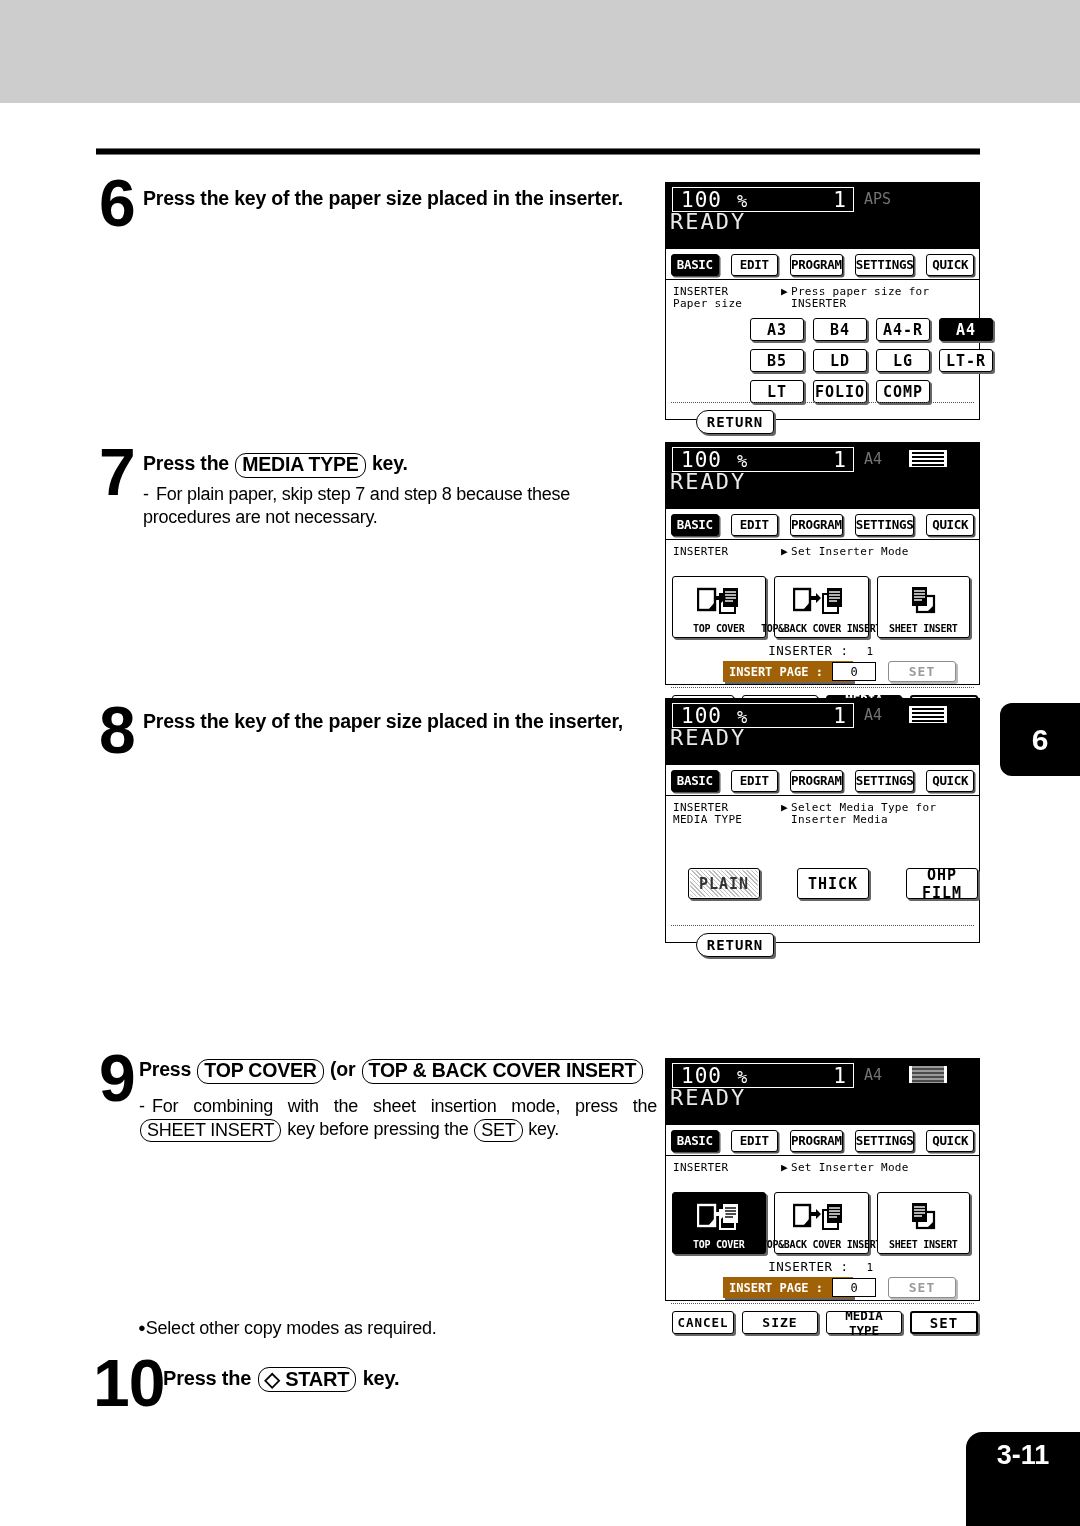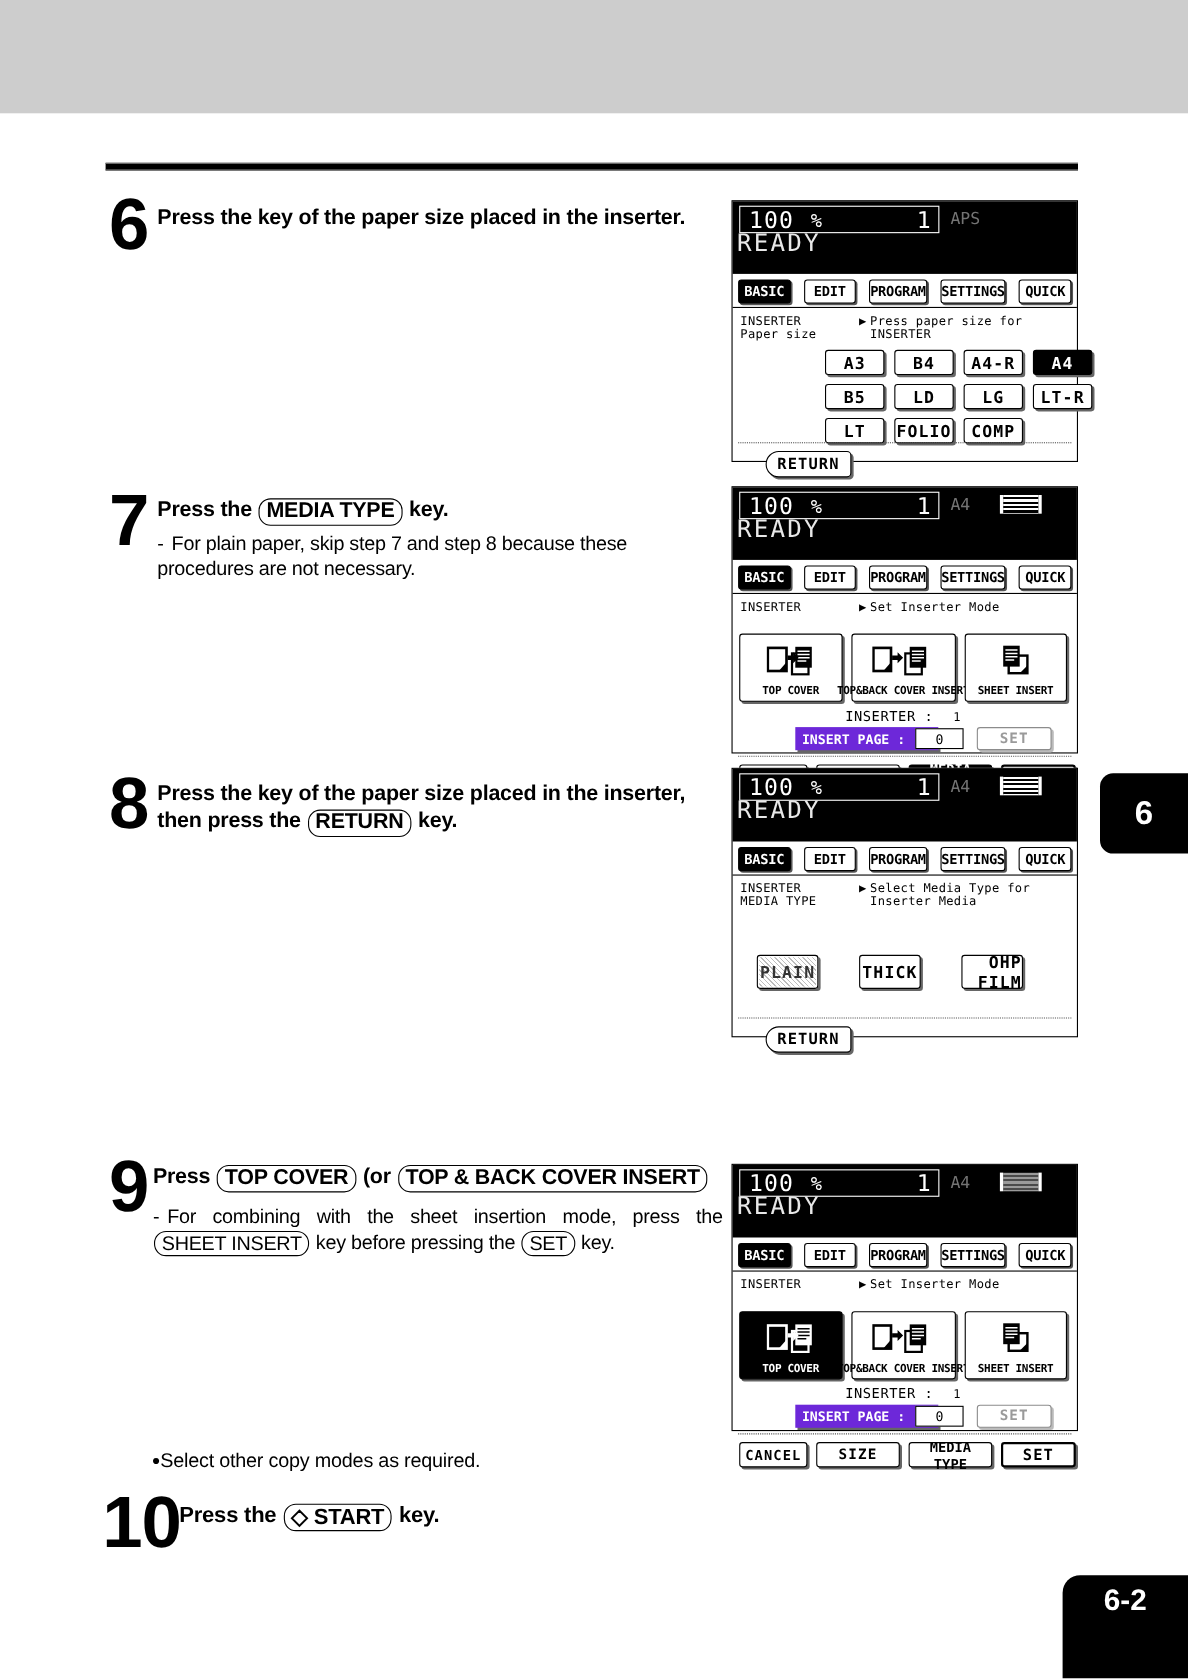--- a/index.html
+++ b/index.html
@@ -208,21 +208,21 @@
 
   .inserter-line {
     position: absolute; left: 6px; top: 103px; width: 298px;
     text-align: center; font-size: 12.5px; letter-spacing: 0.5px;
   }
   .inserter-line .n { margin-left: 18px; font-size: 11px; }
 
   .insert-page {
     position: absolute; left: 57px; top: 121px;
     width: 130px; height: 21px;
-    background: #6d28d9; color: #fff;
+    background: #a16207; color: #fff;
     display: flex; align-items: center;
     font-size: 12px; font-weight: bold; letter-spacing: 0px;
     padding-left: 6px;
     box-shadow: 2px 2px 0 #666;
   }
   .insert-val {
     position: absolute; left: 166px; top: 122px;
     width: 44px; height: 19px; background: #fff; border: 1px solid #000;
     display: flex; align-items: center; justify-content: center;
     font-size: 12px;
@@ -230,21 +230,21 @@
   .set-dim {
     position: absolute; left: 222px; top: 121px; width: 68px; height: 21px;
     font-size: 13px; letter-spacing: 1px;
   }
 
   .bottom-row { position: absolute; left: 6px; top: 155px; display: flex; gap: 8px; }
   .bk { height: 23px; }
 
   
   .media-row { position: absolute; left: 22px; top: 72px; display: flex; gap: 37px; }
-  .media-key { width: 56px; height: 31px; font-size: 15px; letter-spacing: 1px; text-align: right; }
+  .media-key { width: 72px; height: 31px; font-size: 15px; letter-spacing: 1px; }
 </style>
 </head>
 <body>
 
 <div id="page">
 
   <div class="top-band"></div>
   <div class="top-rule"></div>
 
   <div class="step" style="left:99px; top:178px; width:560px;">
@@ -263,23 +263,20 @@
       <div class="sub" style="width:512px;">
         <span class="dash">-</span><span>For plain paper, skip step 7 and step 8 because these procedures are not necessary.</span>
       </div>
     </div>
   </div>
 
   <div class="step" style="left:99px; top:705px; width:560px;">
     <div class="step-num big">8</div>
     <div class="step-body" style="left:44px; top:4px; width:518px;">
       <div class="step-head">Press the key of the paper size placed in the inserter,</div>
-      <div class="step-head">
-        <span>then press the </span><span class="chip bold">RETURN</span><span> key.</span>
-      </div>
     </div>
   </div>
 
 
   <div class="step" style="left:99px; top:1053px; width:562px;">
     <div class="step-num big">9</div>
     <div class="step-body" style="left:40px; top:4px; width:522px;">
       <div class="step-head">
         <span>Press </span><span class="chip bold">TOP COVER</span><span> (or </span><span class="chip bold">TOP &amp; BACK COVER  INSERT</span>
       </div>
@@ -300,21 +297,21 @@
         <span>Press the </span><span class="chip bold"><span>◇</span> <span>START</span></span><span> key.</span>
       </div>
     </div>
   </div>
 
   <div class="chapter-tab">
     <span>6</span>
   </div>
 
   <div class="page-num">
-    <span>6-2</span>
+    <span>3-11</span>
   </div>
 
   <div class="lcd" style="left:665px; top:182px; width:315px; height:238px;">
     <div class="lcd-status">
       <div class="zoom-box">
         <span class="zoom-val">100</span>
         <span class="zoom-pct">%</span>
         <span class="copies">1</span>
       </div>
       <span class="paper-ind">APS</span>

